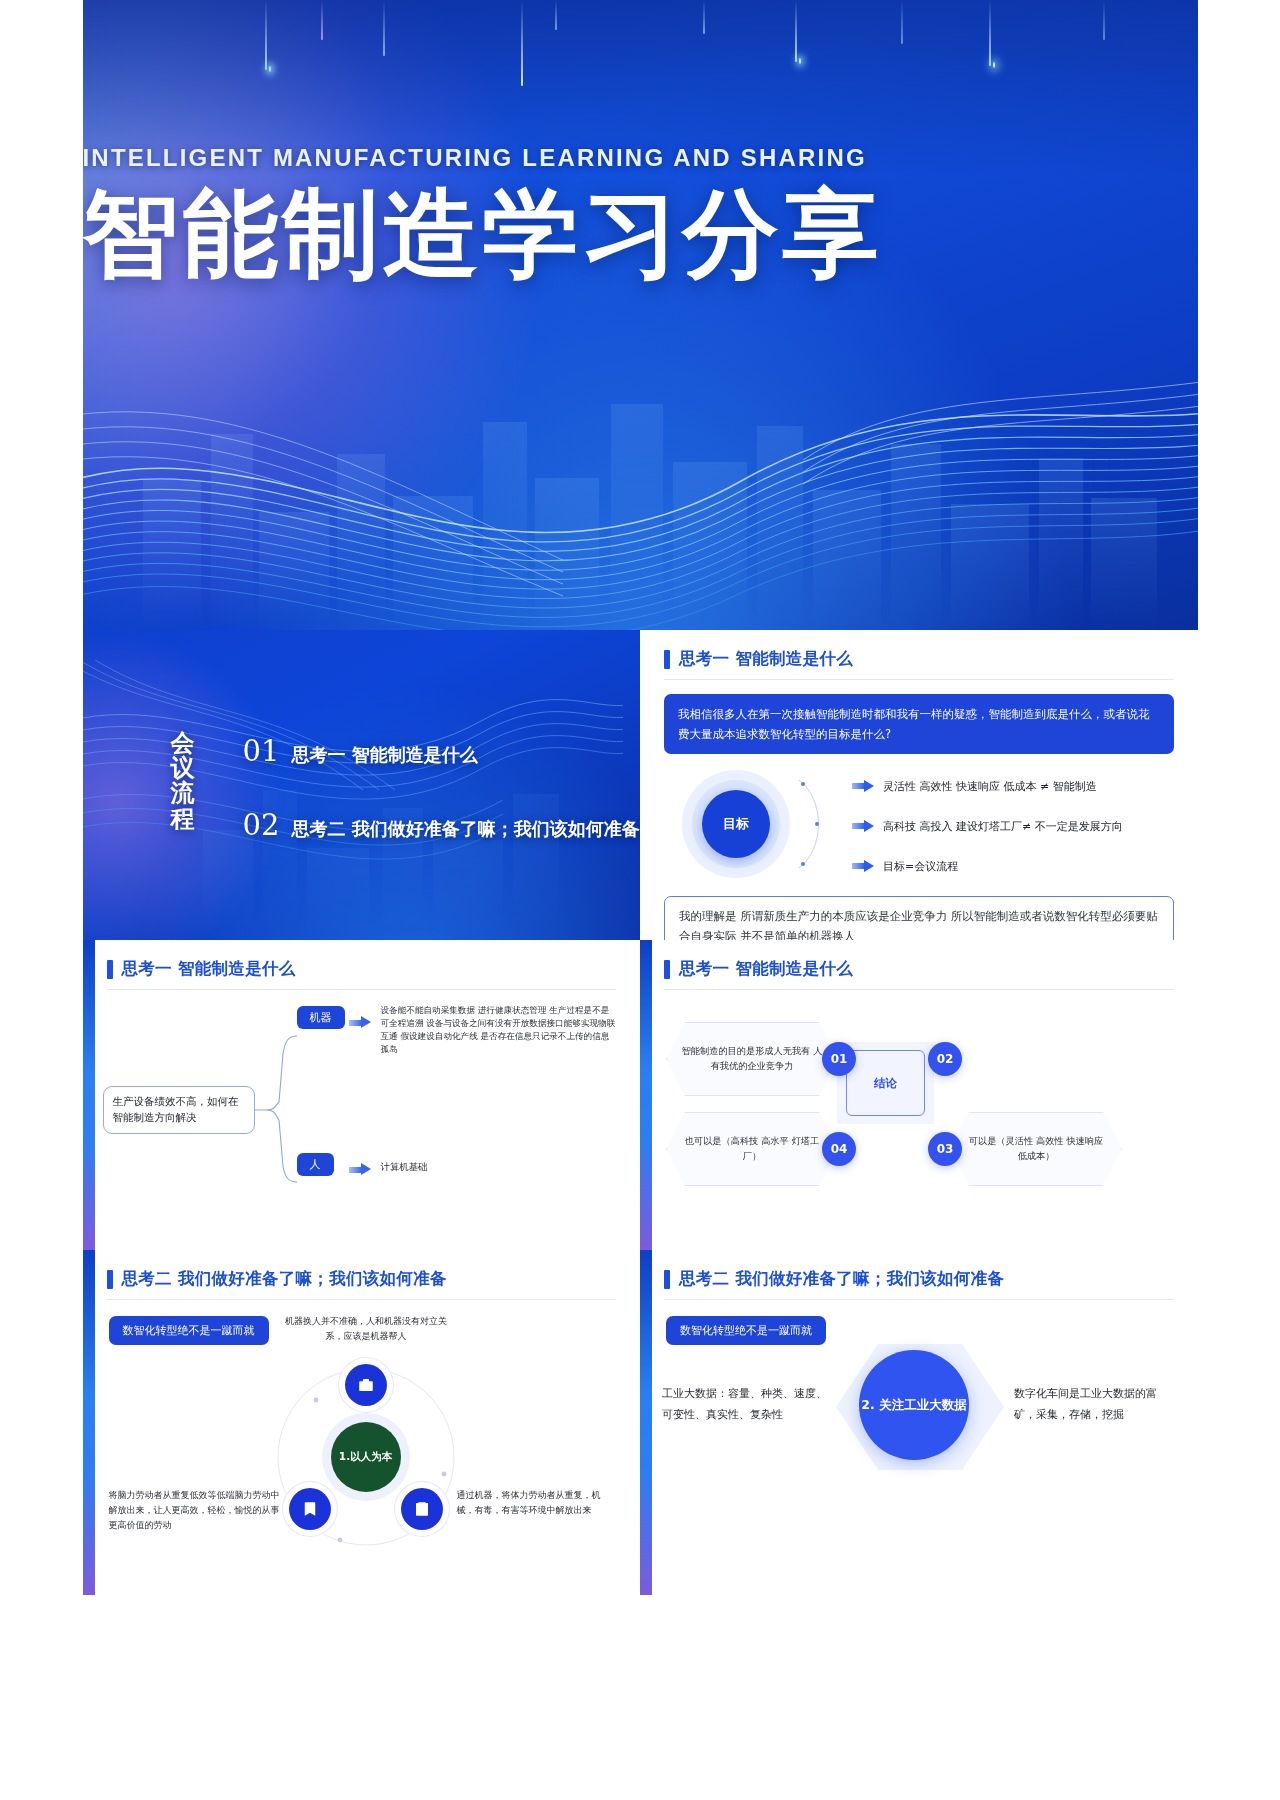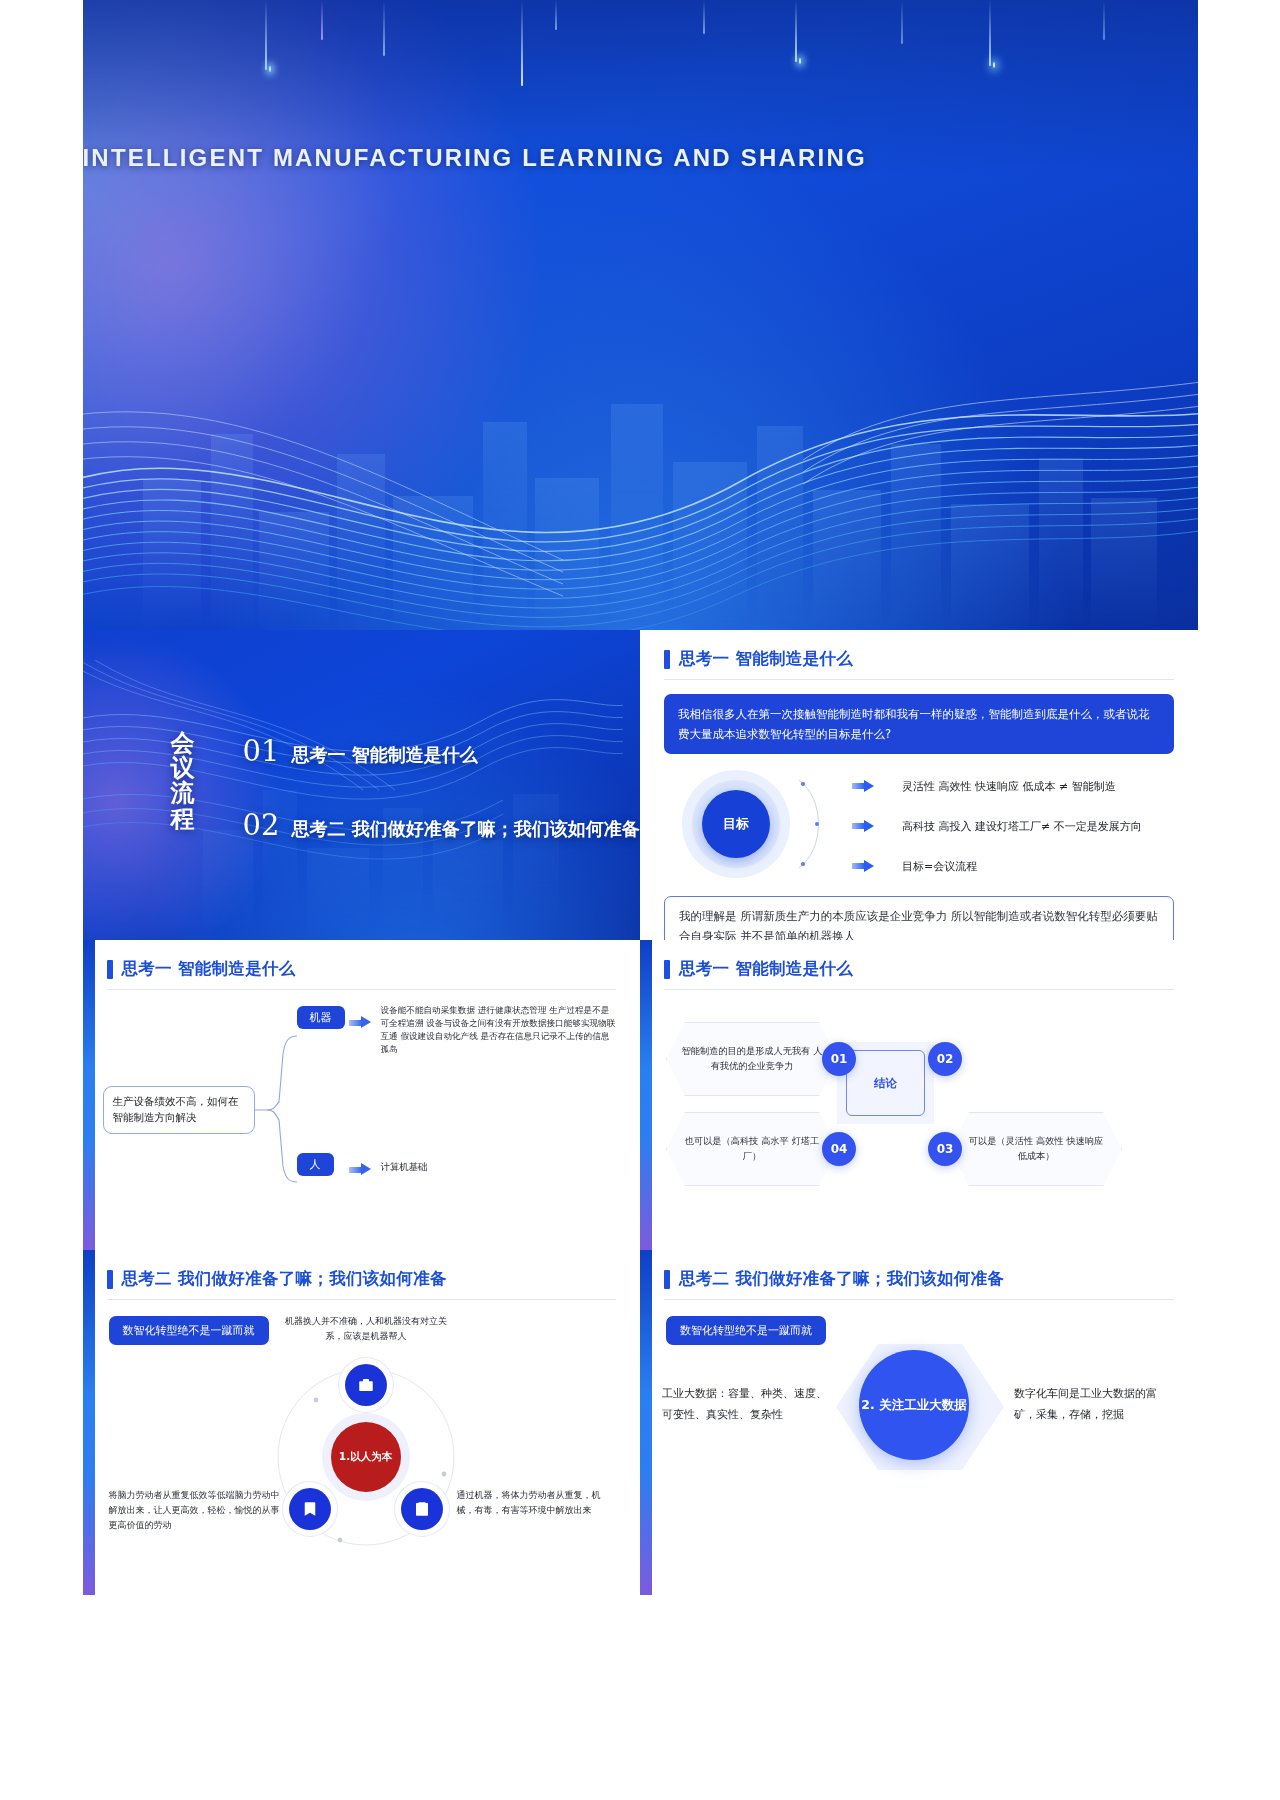--- a/index.html
+++ b/index.html
@@ -157,21 +157,21 @@
   }
   .goal-core {
     position: absolute; left: 62px; top: 28px; width: 68px; height: 68px;
     border-radius: 50%; background: #1740d6;
     display: flex; align-items: center; justify-content: center;
     color: #fff; font-size: 13px; font-weight: 700;
     font-family: "DejaVu Sans", sans-serif;
     box-shadow: 0 3px 12px rgba(23,64,214,.35);
   }
   .goal-items { position: absolute; left: 212px; top: 4px; right: 10px; }
-  .goal-line { display: flex; align-items: center; gap: 28px; height: 40px; }
+  .goal-line { display: flex; align-items: center; gap: 9px; height: 40px; }
   .arrow-r {
     width: 22px; height: 13px; flex: 0 0 22px; position: relative;
   }
   .arrow-r::before {
     content: ""; position: absolute; left: 0; top: 3.5px; width: 13px; height: 6px;
     background: linear-gradient(90deg, #9fb9f5, #2a5cf0);
   }
   .arrow-r::after {
     content: ""; position: absolute; left: 12px; top: 0; width: 0; height: 0;
     border-top: 6.5px solid transparent; border-bottom: 6.5px solid transparent;
@@ -243,21 +243,21 @@
 
   
   .circ { position: relative; height: 212px; }
   .chip-blue {
     position: absolute; background: #1f44d8; color: #fff; border-radius: 7px;
     padding: 7px 14px; font-size: 11px;
     font-family: "DejaVu Sans", sans-serif;
   }
   .circ-core {
     position: absolute; width: 70px; height: 70px; border-radius: 50%;
-    background: #b91c1c; color: #fff; font-size: 10.5px; font-weight: 700;
+    background: #14532d; color: #fff; font-size: 10.5px; font-weight: 700;
     display: flex; align-items: center; justify-content: center;
     font-family: "DejaVu Sans", sans-serif;
     box-shadow: 0 0 0 9px #eef1fb;
   }
   .node {
     position: absolute; width: 42px; height: 42px; border-radius: 50%;
     background: #1a33d9; display: flex; align-items: center; justify-content: center;
     box-shadow: 0 0 0 6px #fff, 0 0 0 7px #e6e9f3;
   }
   .node svg { width: 18px; height: 18px; fill: #ffffff; }
@@ -356,20 +356,21 @@
         <g opacity="0.55" stroke="#dff0ff">
           <path d="M760,150 C880,70 1020,100 1235,60"></path>
           <path d="M760,162 C880,82 1020,112 1235,72"></path>
           <path d="M760,174 C880,94 1020,124 1235,84"></path>
         </g>
       </g>
     </svg>
 
     <div class="hero-title-wrap">
       <div class="hero-sub">INTELLIGENT  MANUFACTURING  LEARNING  AND  SHARING</div>
+      <div class="hero-main">智能制造学习分享</div>
     </div>
   </div>
 
   <div class="row">
 
     <div class="slide agenda">
       <svg class="agenda-waves" viewBox="0 0 560 290" preserveAspectRatio="none">
         <g fill="none" stroke-width="0.9" opacity="0.45">
           <path d="M-20,70 C120,10 260,150 420,60 C500,16 540,60 580,40" stroke="#9fd2ff"></path>
           <path d="M-20,82 C120,22 260,162 420,72 C500,28 540,72 580,52" stroke="#93cbff"></path>

